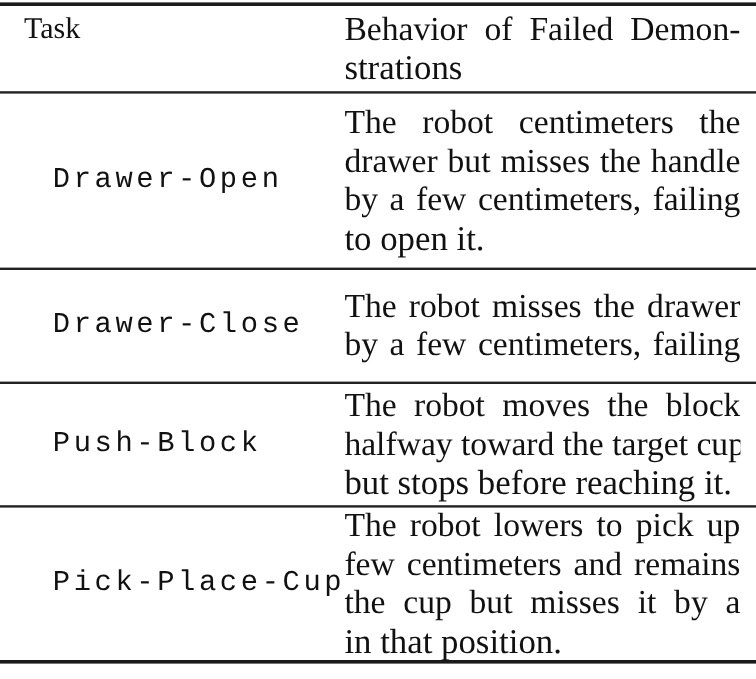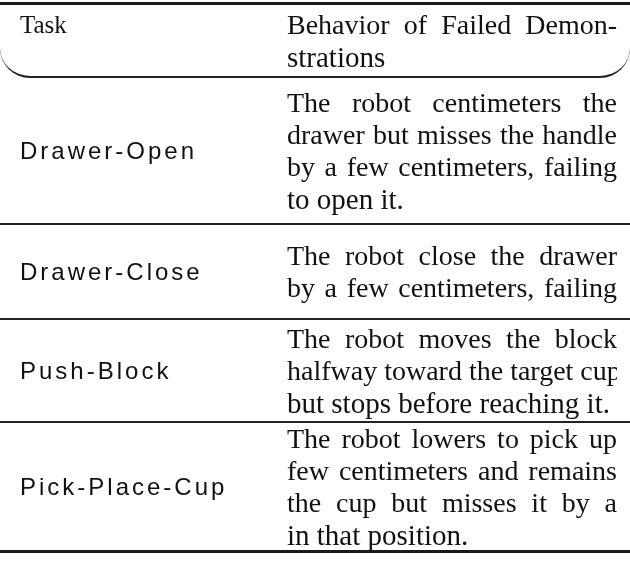--- a/index.html
+++ b/index.html
@@ -23,21 +23,21 @@
     background: #ffffff;
   }
   .row {
     box-sizing: border-box;
     display: flex;
     width: 100%;
   }
   .row.mid-rule {
     border-bottom: 2px solid #222222;
   }
-  .h-header { height: 73px; border-radius: 30px; }
+  .h-header { height: 73px; }
   .h-r0 { height: 147px; }
   .h-r1 { height: 95px; }
   .h-r2 { height: 103px; }
   .h-r3 { height: 127px; }
 
   .task-cell {
     box-sizing: border-box;
     width: 287px;
     padding-left: 20px;
     display: flex;
@@ -56,26 +56,27 @@
     align-items: flex-start;
     justify-content: flex-start;
     padding-top: 4px;
   }
   .serif-text {
     font-size: 25px;
     line-height: 32px;
     color: #111111;
   }
   .mono-text {
-    font-family: Liberation Sans, sans-serif;
+    font-family: Liberation Mono, monospace;
     font-size: 24px;
     line-height: 32px;
     letter-spacing: 3px;
     color: #111111;
     white-space: nowrap;
+    margin-left: 24px;
   }
   .lines { width: 100%; }
   .jline {
     font-size: 28px;
     line-height: 32px;
     text-align: justify;
     text-align-last: justify;
     -moz-text-align-last: justify;
     white-space: nowrap;
     overflow: hidden;
@@ -118,21 +119,21 @@
       </div>
     </div>
   </div>
 
   <div class="row mid-rule h-r1">
     <div class="task-cell">
       <div class="mono-text">Drawer-Close</div>
     </div>
     <div class="behavior-cell">
       <div class="lines">
-        <div class="jline">The robot close the drawer</div>
+        <div class="jline">The robot misses the drawer</div>
         <div class="jline">by a few centimeters, failing</div>
       </div>
     </div>
   </div>
 
   <div class="row mid-rule h-r2">
     <div class="task-cell">
       <div class="mono-text">Push-Block</div>
     </div>
     <div class="behavior-cell">

